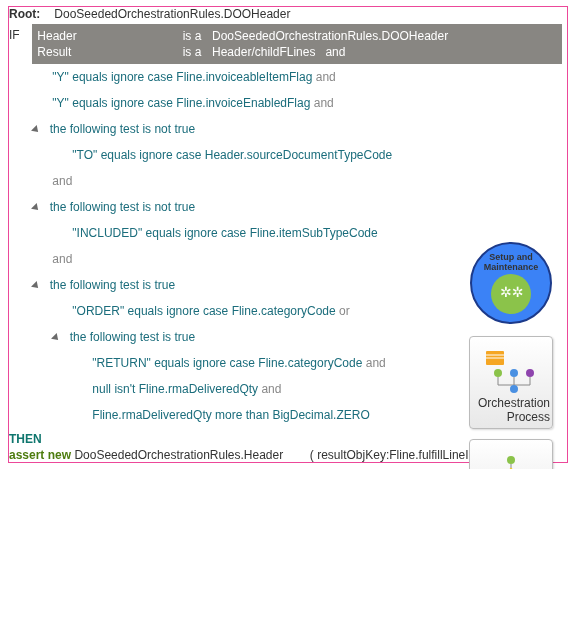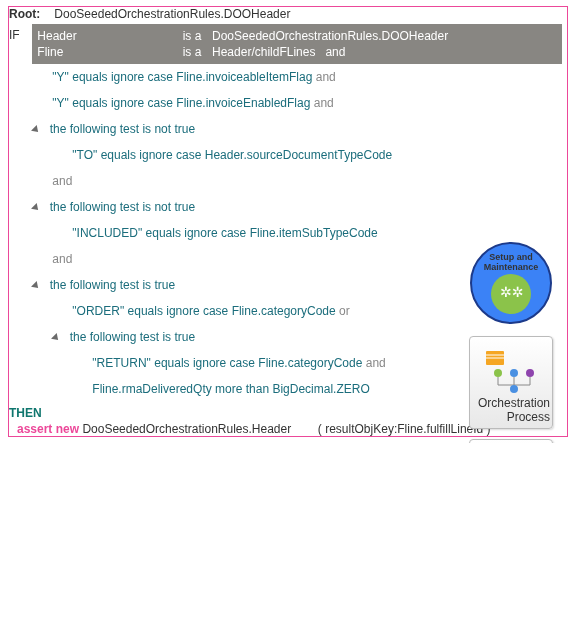--- a/index.html
+++ b/index.html
@@ -5,21 +5,21 @@
   body {
     margin: 0;
     padding: 6px 8px;
     font-family: Tahoma, Arial, sans-serif;
     font-size: 12px;
     color: #333;
     width: 576px;
     box-sizing: border-box;
     background: #fff;
   }
-  .bold { font-weight: bold; color:#ec4899;margin-left:8px; }
+  .bold { font-weight: bold; color:#4d7c0f; }
   .teal { color: #1b6d7c; }
   .gray { color: #888; }
   .root-row { margin-bottom: 2px; }
   .root-label { color:#333; font-weight:bold; display:inline-block; width:42px;}
   .header-block {
     background: #888682;
     color: #fff;
     padding: 3px 6px 3px 4px;
     margin-top:1px;
     border: 1px solid #888682;
@@ -112,21 +112,21 @@
     <span class="if-label">IF</span>
     <div class="if-body">
 
       <div class="header-block">
         <div class="line">
           <span class="c1">Header</span>
           <span class="isa">is a</span>
           <span>DooSeededOrchestrationRules.DOOHeader</span>
         </div>
         <div class="line">
-          <span class="c1">Fline</span>
+          <span class="c1">Result</span>
           <span class="isa">is a</span>
           <span>Header/childFLines</span>&nbsp;&nbsp;
           <span>and</span>
         </div>
       </div>
 
       <div class="cond indent1">
         <span class="teal">"Y"</span>
         <span class="teal">equals ignore case</span>
         <span class="teal">Fline.invoiceableItemFlag</span>
@@ -177,20 +177,26 @@
         <span class="gray">or</span>
       </div>
       <div class="cond indent1">
         <span class="tri"></span>
         <span class="teal">the following test is true</span>
       </div>
       <div class="cond indent3">
         <span class="teal">"RETURN"</span>
         <span class="teal">equals ignore case</span>
         <span class="teal">Fline.categoryCode</span>
+        <span class="gray">and</span>
+      </div>
+      <div class="cond indent3">
+        <span class="teal">null</span>
+        <span class="teal">isn't</span>
+        <span class="teal">Fline.rmaDeliveredQty</span>
         <span class="gray">and</span>
       </div>
       <div class="cond indent3">
         <span class="teal">Fline.rmaDeliveredQty</span>
         <span class="teal">more than</span>
         <span class="teal">BigDecimal.ZERO</span>
       </div>
 
     </div>
   </div>

